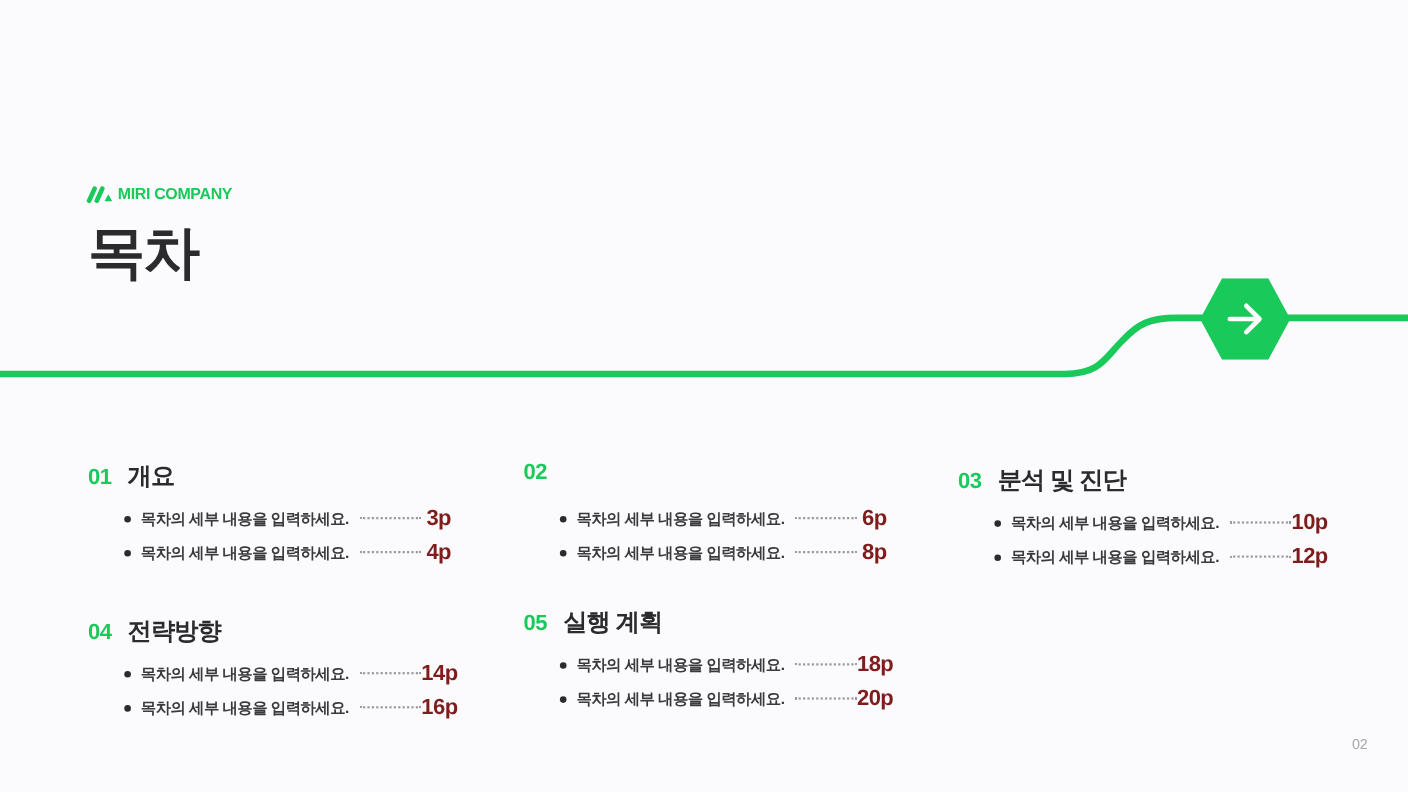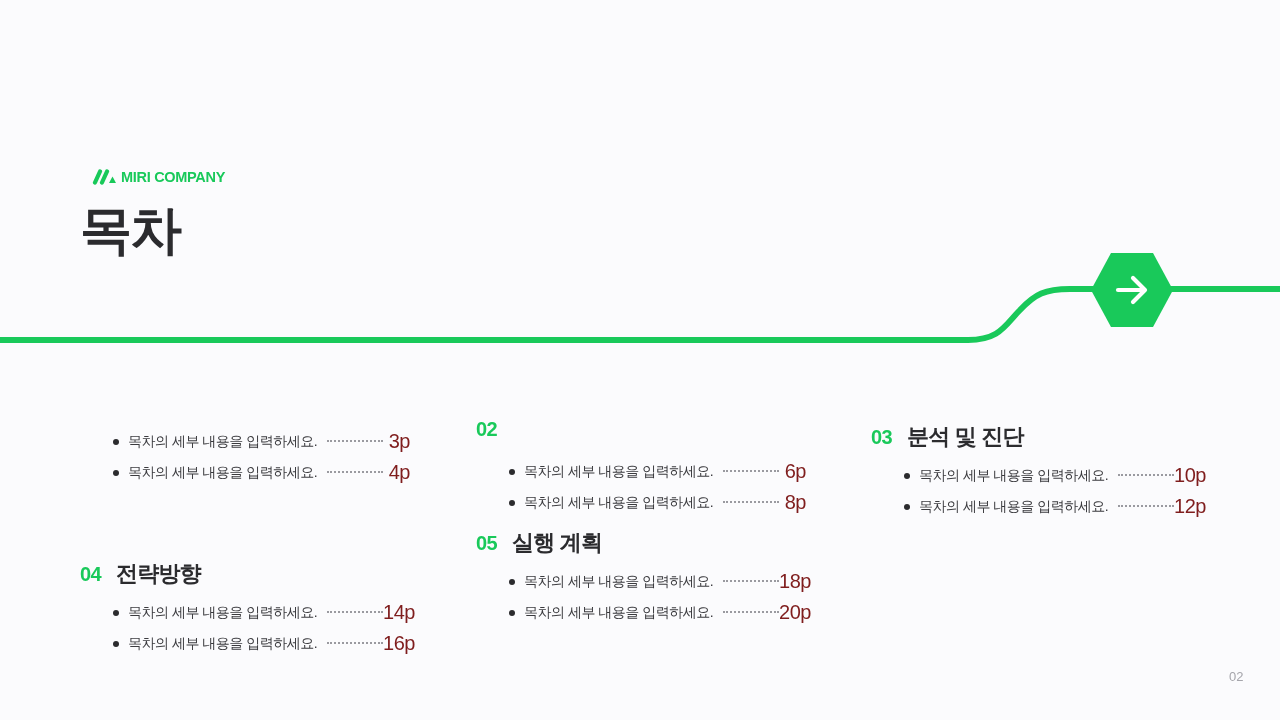--- a/index.html
+++ b/index.html
@@ -4,21 +4,21 @@
 <style>
   * { margin: 0; padding: 0; box-sizing: border-box; }
   html, body { width: 1280px; height: 720px; overflow: hidden; }
   body {
     background: #fbfbfd;
     font-family: "Liberation Sans", "DejaVu Sans", sans-serif;
     color: #2b2b2e;
     position: relative;
   }
   .brand {
-    position: absolute; left: 92px; top: 169px;
+    position: absolute; left: 78px; top: 169px;
     display: flex; align-items: center; gap: 5px;
   }
   .brand-logo { width: 24px; height: 16px; display: block; }
   .brand-name {
     font-size: 14.5px; font-weight: 700; color: #19c95a;
     letter-spacing: -0.3px; line-height: 16px;
   }
   .page-title {
     position: absolute; left: 80px; top: 196px;
     font-size: 52px; font-weight: 700; color: #2b2b2e;
@@ -36,21 +36,21 @@
   .sec-num {
     font-size: 20px; font-weight: 700; color: #19c95a;
     width: 36px; letter-spacing: -0.5px;
   }
   .sec-title {
     font-size: 22px; font-weight: 700; color: #2b2b2e; letter-spacing: -0.8px;
   }
   .items { list-style: none; margin-top: 8px; margin-left: 33px; }
   .item {
     display: flex; align-items: center; height: 31px; font-size: 14px;
-    color: #3a3a3e; letter-spacing: -0.5px;
+    color: #3a3a3e; letter-spacing: -0.5px; font-weight: bold;
   }
   .bullet {
     width: 6px; height: 6px; border-radius: 50%; background: #2b2b2e;
     margin-right: 9px; flex: none;
   }
   .item-text { flex: none; }
   .dots {
     width: 56px; margin-left: 10px; flex: none;
     border-bottom: 2px dotted #9a9aa0; height: 1px; transform: translateY(-1px);
   }
@@ -83,20 +83,24 @@
   <svg viewBox="0 0 82 74">
     <polygon points="20,0 62,0 82,37 62,74 20,74 0,37" fill="#19c95a"></polygon>
     <g fill="none" stroke="#ffffff" stroke-width="4.2" stroke-linecap="round" stroke-linejoin="round">
       <line x1="27" y1="37" x2="53" y2="37"></line>
       <polyline points="42,25 54,37 42,49"></polyline>
     </g>
   </svg>
 </div>
 
 <div class="section" style="left:80px; top:418px;">
+  <div class="sec-head">
+    <span class="sec-num">01</span>
+    <span class="sec-title">개요</span>
+  </div>
   <ul class="items">
     <li class="item">
       <span class="bullet"></span>
       <span class="item-text">목차의 세부 내용을 입력하세요.</span>
       <span class="dots"></span>
       <span class="page">3p</span>
     </li>
     <li class="item">
       <span class="bullet"></span>
       <span class="item-text">목차의 세부 내용을 입력하세요.</span>
@@ -161,21 +165,21 @@
     </li>
     <li class="item">
       <span class="bullet"></span>
       <span class="item-text">목차의 세부 내용을 입력하세요.</span>
       <span class="dots"></span>
       <span class="page">16p</span>
     </li>
   </ul>
 </div>
 
-<div class="section" style="left:476px; top:528px;">
+<div class="section" style="left:476px; top:551px;">
   <div class="sec-head">
     <span class="sec-num">05</span>
     <span class="sec-title">실행 계획</span>
   </div>
   <ul class="items">
     <li class="item">
       <span class="bullet"></span>
       <span class="item-text">목차의 세부 내용을 입력하세요.</span>
       <span class="dots"></span>
       <span class="page">18p</span>

